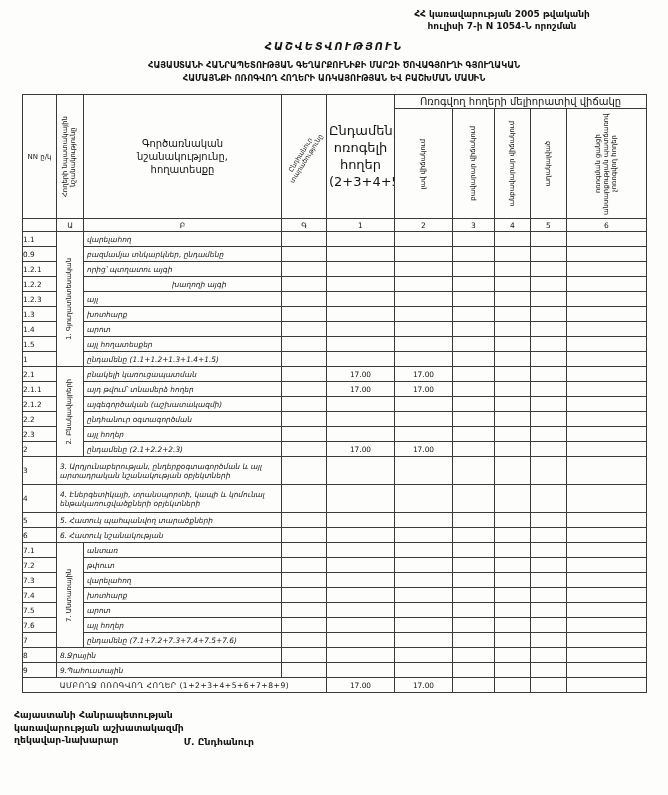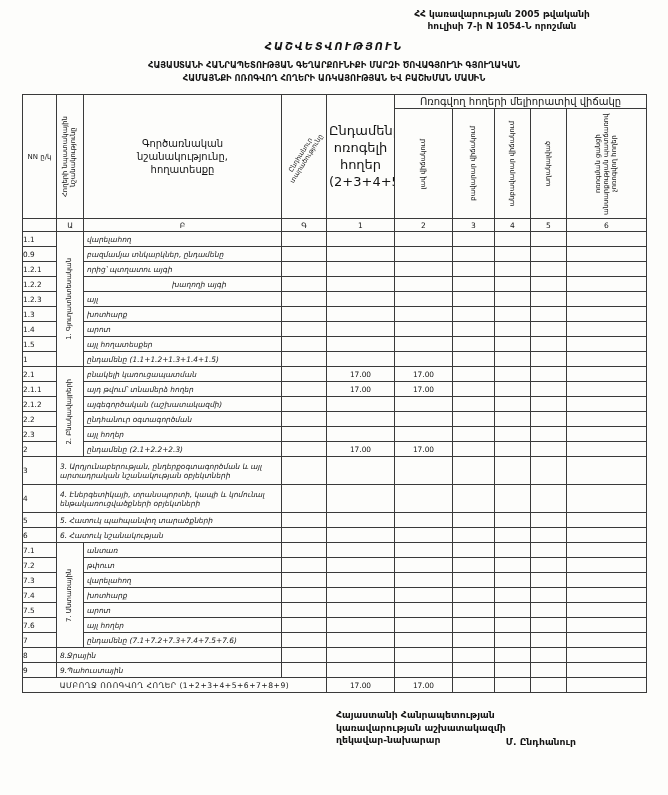--- a/index.html
+++ b/index.html
@@ -35,21 +35,21 @@
   tbody tr { height:15px; }
   td.nn { text-align:left; padding-left:0; font-size:7.3px; }
   td.lbl { text-align:left; padding-left:3px; font-size:7.4px; line-height:1.25;font-style:italic; }
   td.lbl.indent { padding-left:88px; }
   td.val { text-align:center; font-size:7.4px; }
   td.sec { text-align:center; }
   tr.tall { height:28px; }
   td.total-lbl { text-align:center; font-size:7.6px; letter-spacing:0.5px; }
   tr.total-row { height:15px; }
 
-  .footer { display:flex; justify-content:flex-end; align-items:flex-end; margin-top:16px; padding:0 92px 0 14px; }
+  .footer { display:flex; justify-content:flex-start; align-items:flex-end; margin-top:16px; padding:0 92px 0 14px; }
   .footer-left { font-weight:bold; font-size:9.3px; line-height:1.35; }
   .footer-right { font-weight:bold; font-size:9.3px; }
 </style>
 </head>
 <body>
 
 <div class="page">
 
   <div class="appendix">
     <div>ՀՀ կառավարության 2005 թվականի</div>

